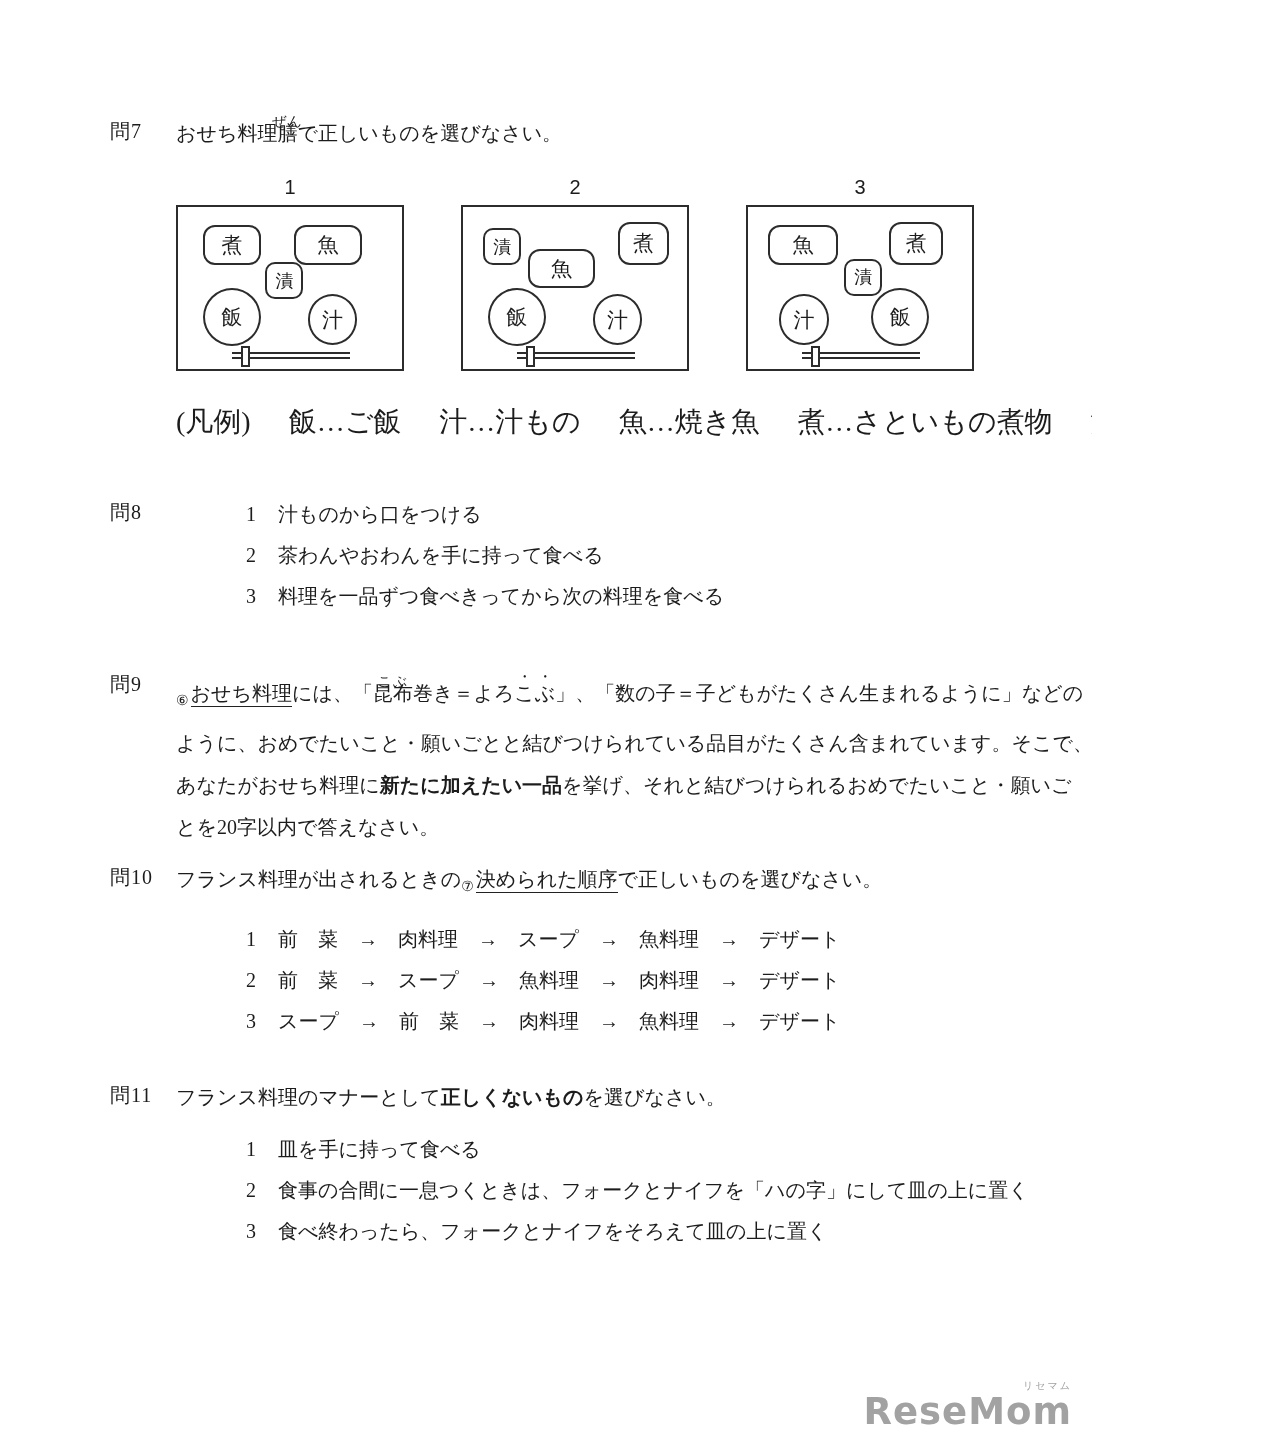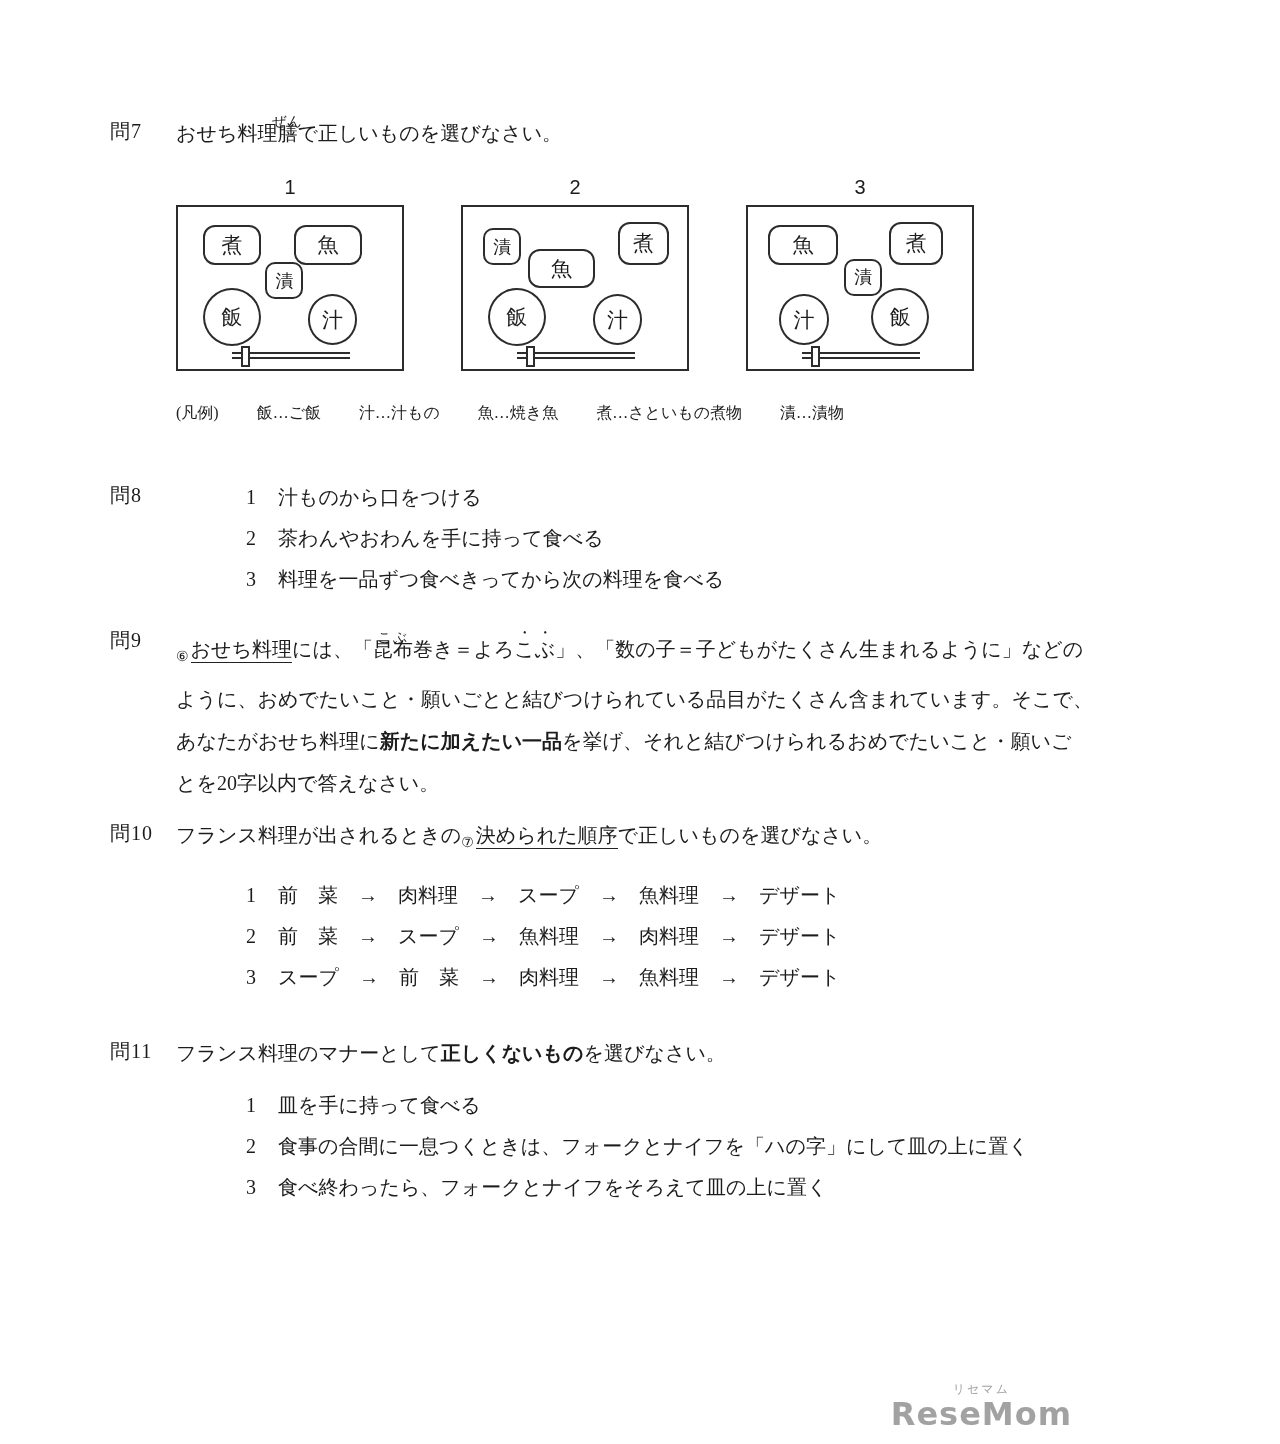--- a/index.html
+++ b/index.html
@@ -53,42 +53,42 @@
   .dish.circle  { border-radius:50%; }
   .chopsticks {
     position:absolute; left:24%; width:53%; bottom:10px; height:7px;
     border-top:2px solid #2c2c2c; border-bottom:2px solid #2c2c2c;
   }
   .chopstick-rest {
     position:absolute; left:9px; top:-8px; width:9px; height:21px;
     border:2px solid #2c2c2c; background:#fff;
   }
 
-  .legend { margin-top:32px; font-size:16px; display:flex; gap:38px; white-space:nowrap; }
+  .legend { margin-top:32px; font-size:28px; display:flex; gap:38px; white-space:nowrap; }
 
   
   .choices { margin-top:22px; margin-left:70px; }
   .choice { display:flex; line-height:30px; margin-bottom:11px; white-space:nowrap; }
   .choice-num { width:32px; flex:none; }
 
   .q9-line { line-height:42px; white-space:nowrap; }
 
   
   .sec-q8  { margin-top:58px; }
-  .sec-q9  { margin-top:33px; }
+  .sec-q9  { margin-top:60px; }
   .sec-q10 { margin-top:16px; }
   .sec-q11 { margin-top:46px; }
 
   
   .logo {
     position:absolute; right:20px; bottom:12px;
     color:#a2a2a2; font-family:"DejaVu Sans","Liberation Sans",sans-serif;
   }
-  .logo-kana { font-size:12px; letter-spacing:2px; text-align:center; }
-  .logo-text { font-size:32px; font-weight:700; letter-spacing:1px; line-height:1.05; }
+  .logo-kana { font-size:10px; letter-spacing:2px; text-align:right; }
+  .logo-text { font-size:37px; font-weight:700; letter-spacing:1px; line-height:1.05; }
 </style>
 </head>
 <body>
 
 <div class="page">
   <div class="inner">
 
     <section class="question">
       <span class="qnum">問7</span>
       <div class="prompt"><span>おせち料理</span><span class="ruby"><span class="rb">膳</span><span class="rt">ぜん</span></span><span>で正しいものを選びなさい。</span></div>

